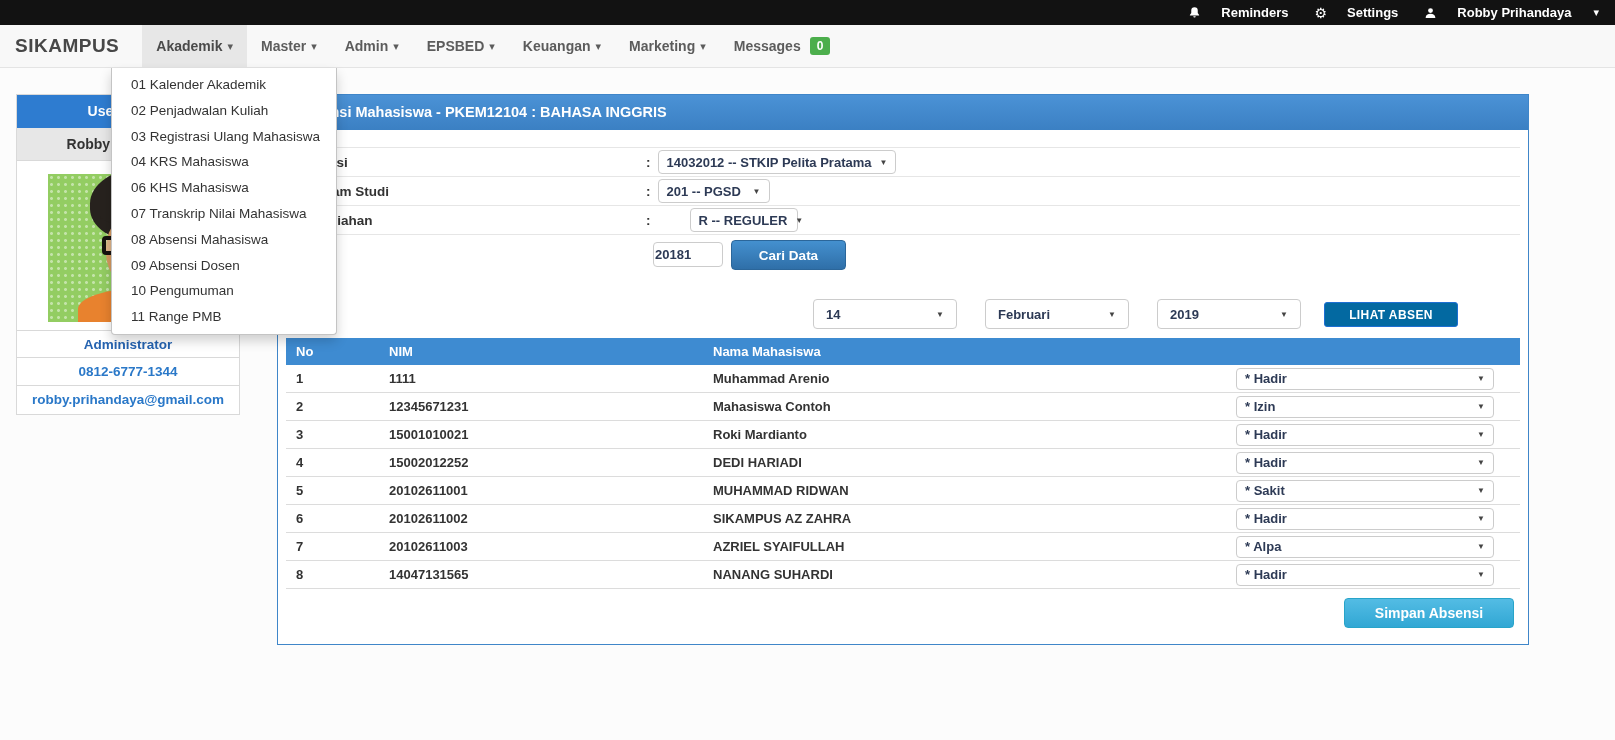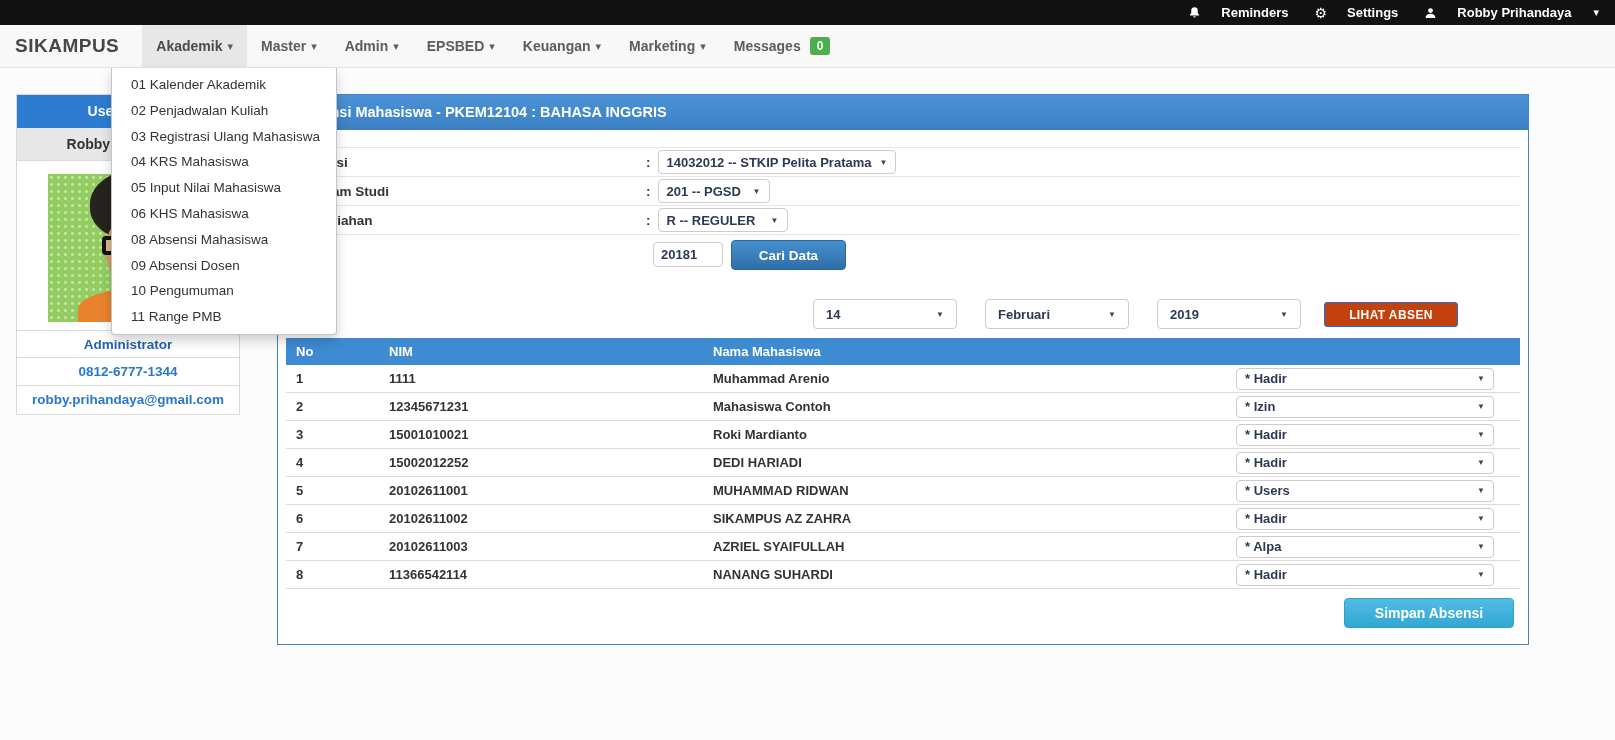--- a/index.html
+++ b/index.html
@@ -119,37 +119,37 @@
   .sel {
     display:flex; align-items:center; justify-content:space-between; gap:8px;
     border:1px solid #ccc; border-radius:4px; background:#fff;
     padding:0 8px; height:24px; font-size:13px; font-weight:700; color:#2d3a55;
     cursor:pointer; white-space:nowrap;
   }
   .sel-arrow { font-size:8px; color:#444; }
 
   .search-input {
     position:absolute; left:375px; top:147px; width:70px; height:25px;
-    border:1px solid #ccc; border-radius:4px; padding:0 7px;
+    border:1px solid #ccc; border-radius:4px; padding:0 1px;
     font-family:inherit; font-size:13px; font-weight:700; color:#2d3a55;
   }
   .btn-cari {
     position:absolute; left:453px; top:145px; width:115px; height:30px;
     background:linear-gradient(to bottom,#4490cf,#2f6fa8); border:1px solid #2b669a;
     border-radius:4px; color:#fff; font-size:13.5px; font-weight:700; cursor:pointer;
     font-family:inherit;
   }
 
   .date-sel { position:absolute; top:204px; width:144px; height:30px; padding:0 12px; }
   .date-sel.day   { left:535px; }
   .date-sel.month { left:707px; }
   .date-sel.year  { left:879px; }
   .btn-lihat {
     position:absolute; left:1046px; top:207px; width:134px; height:25px;
-    background:#c2410c; border:1px solid #1d6fd3; border-radius:3px;
+    background:#0369a1; border:1px solid #1d6fd3; border-radius:3px;
     color:#fff; font-size:12px; font-weight:700; letter-spacing:.4px;
     cursor:pointer; font-family:inherit;
   }
 
   .attendance-table { position:absolute; top:243px; left:8px; right:8px; }
   .thead {
     display:flex; align-items:center; height:27px; background:#3e8bd1;
     color:#fff; font-size:13px; font-weight:700;
   }
   .trow {
@@ -224,22 +224,22 @@
       <span class="badge">0</span>
     </div>
   </div>
 </div>
 
 <div class="dropdown">
   <div class="dropdown-item">01 Kalender Akademik</div>
   <div class="dropdown-item">02 Penjadwalan Kuliah</div>
   <div class="dropdown-item">03 Registrasi Ulang Mahasiswa</div>
   <div class="dropdown-item">04 KRS Mahasiswa</div>
-  <div class="dropdown-item">05 Input Nilai Mahasiswa</div>
   <div class="dropdown-item">06 KHS Mahasiswa</div>
+  <div class="dropdown-item">07 Transkrip Nilai Mahasiswa</div>
   <div class="dropdown-item">08 Absensi Mahasiswa</div>
   <div class="dropdown-item">09 Absensi Dosen</div>
   <div class="dropdown-item">10 Pengumuman</div>
   <div class="dropdown-item">11 Range PMB</div>
 </div>
 
 <div class="sidebar">
   <div class="sidebar-header">Users Login</div>
   <div class="sidebar-name">Robby Prihandaya</div>
   <div class="avatar-card">
@@ -282,21 +282,21 @@
         <div class="sel" style="width:112px;text-align:right;">
           <span>201 -- PGSD</span>
           <span class="sel-arrow">▼</span>
         </div>
       </div>
     </div>
     <div class="filter-row">
       <span class="filter-label">Perkuliahan</span>
       <div class="filter-value">
         <span class="colon">:</span>
-        <div class="sel" style="width:130px;">
+        <div class="sel" style="width:108px;margin-left:32px;">
           <span>R -- REGULER</span>
           <span class="sel-arrow">▼</span>
         </div>
       </div>
     </div>
   </div>
 
   <input class="search-input" type="text" value="20181" style="">
   <button class="btn-cari">Cari Data</button>
 
@@ -365,21 +365,21 @@
         <span class="sel-arrow">▼</span>
           </div>
         </span>
     </div>
     <div class="trow">
       <span class="col-no">5</span>
       <span class="col-nim">20102611001</span>
       <span class="col-name">MUHAMMAD RIDWAN</span>
       <span class="col-status">
           <div class="sel status-sel">
-        <span>* Users</span>
+        <span>* Sakit</span>
         <span class="sel-arrow">▼</span>
           </div>
         </span>
     </div>
     <div class="trow">
       <span class="col-no">6</span>
       <span class="col-nim">20102611002</span>
       <span class="col-name">SIKAMPUS AZ ZAHRA</span>
       <span class="col-status">
           <div class="sel status-sel">
@@ -394,21 +394,21 @@
       <span class="col-name">AZRIEL SYAIFULLAH</span>
       <span class="col-status">
           <div class="sel status-sel">
         <span>* Alpa</span>
         <span class="sel-arrow">▼</span>
           </div>
         </span>
     </div>
     <div class="trow">
       <span class="col-no">8</span>
-      <span class="col-nim">11366542114</span>
+      <span class="col-nim">14047131565</span>
       <span class="col-name">NANANG SUHARDI</span>
       <span class="col-status">
           <div class="sel status-sel">
         <span>* Hadir</span>
         <span class="sel-arrow">▼</span>
           </div>
         </span>
     </div>
   </div>
 

